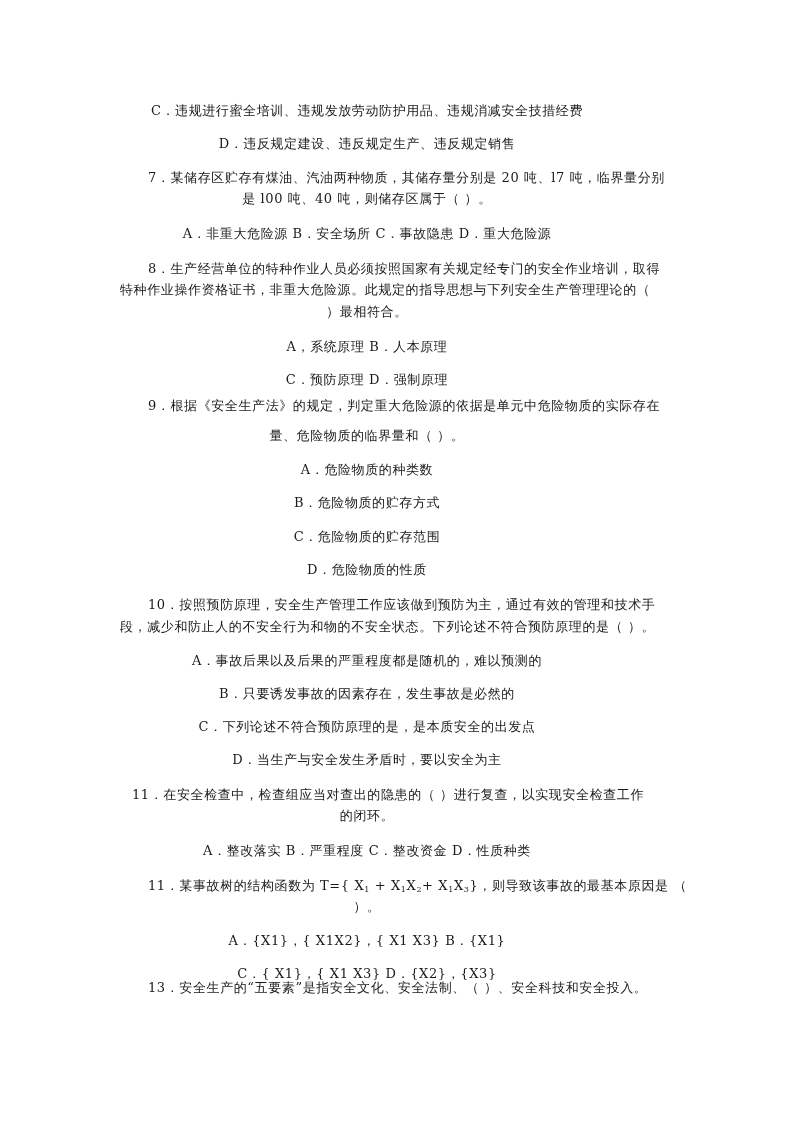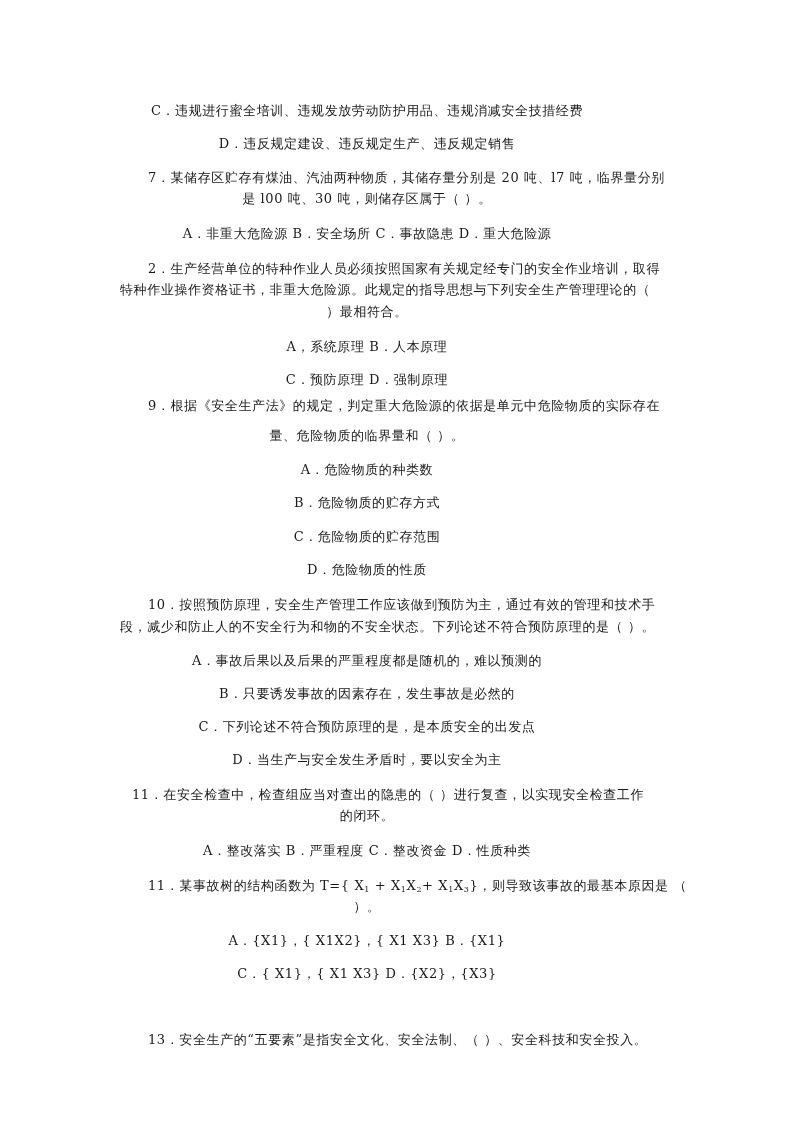--- a/index.html
+++ b/index.html
@@ -20,24 +20,24 @@
 </style>
 </head>
 <body>
 
 <div>
 
   <div class="ln c" style="top:103px">C．违规进行蜜全培训、违规发放劳动防护用品、违规消减安全技措经费</div>
   <div class="ln c" style="top:136px">D．违反规定建设、违反规定生产、违反规定销售</div>
 
   <div class="ln" style="top:170px; left:148px">7．某储存区贮存有煤油、汽油两种物质，其储存量分别是 20 吨、l7 吨，临界量分别</div>
-  <div class="ln c" style="top:191px">是 l00 吨、30 吨，则储存区属于（  ）。</div>
+  <div class="ln c" style="top:191px">是 l00 吨、40 吨，则储存区属于（  ）。</div>
   <div class="ln c" style="top:226px">A．非重大危险源  B．安全场所  C．事故隐患  D．重大危险源</div>
 
-  <div class="ln" style="top:261px; left:148px">2．生产经营单位的特种作业人员必须按照国家有关规定经专门的安全作业培训，取得</div>
+  <div class="ln" style="top:261px; left:148px">8．生产经营单位的特种作业人员必须按照国家有关规定经专门的安全作业培训，取得</div>
   <div class="ln" style="top:282px; left:120px">特种作业操作资格证书，非重大危险源。此规定的指导思想与下列安全生产管理理论的（</div>
   <div class="ln c" style="top:304px">）最相符合。</div>
   <div class="ln c" style="top:339px">A，系统原理  B．人本原理</div>
   <div class="ln c" style="top:372px">C．预防原理  D．强制原理</div>
 
   <div class="ln" style="top:398px; left:148px">9．根据《安全生产法》的规定，判定重大危险源的依据是单元中危险物质的实际存在</div>
   <div class="ln c" style="top:428px">量、危险物质的临界量和（  ）。</div>
   <div class="ln c" style="top:462px">A．危险物质的种类数</div>
   <div class="ln c" style="top:495px">B．危险物质的贮存方式</div>
   <div class="ln c" style="top:529px">C．危险物质的贮存范围</div>
@@ -54,15 +54,15 @@
   <div class="ln c" style="top:808px">的闭环。</div>
   <div class="ln c" style="top:843px">A．整改落实  B．严重程度  C．整改资金  D．性质种类</div>
 
   <div class="ln" style="top:878px; left:148px">
     <span>11．某事故树的结构函数为 T={ X</span><sub>1</sub><span> + X</span><sub>1</sub><span>X</span><sub>2</sub><span>+ X</span><sub>1</sub><span>X</span><sub>3</sub><span>}</span><span>，则导致该事故的最基本原因是  （</span>
   </div>
   <div class="ln c" style="top:899px">）。</div>
   <div class="ln c" style="top:933px">A．{X1}，{ X1X2}，{ X1 X3} B．{X1}</div>
   <div class="ln c" style="top:966px">C．{ X1}，{ X1 X3} D．{X2}，{X3}</div>
 
-  <div class="ln" style="top:1032px; left:148px">13．安全生产的“五要素”是指安全文化、安全法制、（  ）、安全科技和安全投入。</div>
+  <div class="ln" style="top:980px; left:148px">13．安全生产的“五要素”是指安全文化、安全法制、（  ）、安全科技和安全投入。</div>
 
 </div>
 
 </body></html>

